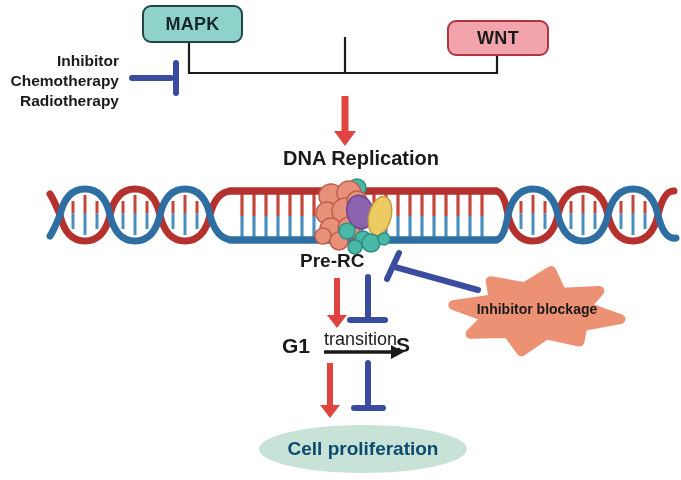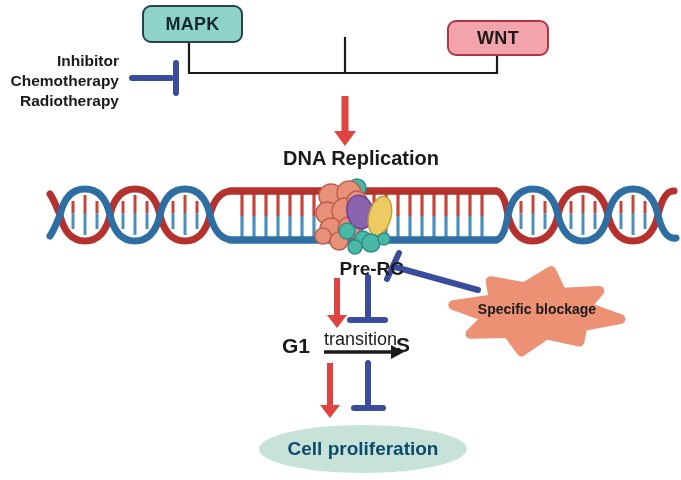--- a/index.html
+++ b/index.html
@@ -15,21 +15,21 @@
     letter-spacing:.3px;color:#1a1a1a;
   }
   #box-mapk{left:142px;top:5px;width:97px;height:34px;}
   #box-pi3k{left:297px;top:5px;width:100px;height:32px;}
   #box-wnt{left:447px;top:5px;width:98px;height:32px;}
   .inhibitor-block{
     left:4px;top:51px;width:115px;text-align:right;
     font-size:15.5px;font-weight:700;line-height:20px;
   }
   .lbl-dna{left:256px;top:147px;width:210px;text-align:center;font-size:20px;font-weight:700;}
-  .lbl-prerc{left:300px;top:250px;width:104px;text-align:right;font-size:19px;font-weight:700;margin-top:8px;}
+  .lbl-prerc{left:300px;top:250px;width:104px;text-align:left;font-size:19px;font-weight:700;}
   .lbl-g1{left:282px;top:334px;font-size:21px;font-weight:700;}
   .lbl-transition{left:324px;top:329px;width:58px;text-align:center;font-size:18px;font-weight:400;}
   .lbl-s{left:396px;top:333px;font-size:21px;font-weight:700;}
   .lbl-blockage{left:464px;top:301px;width:146px;text-align:center;font-size:14px;font-weight:700;z-index:3;}
   .ellipse{
     position:absolute;left:259px;top:425px;width:208px;height:48px;border-radius:50%;
     z-index:2;
   }
   .ellipse-label{
     position:absolute;left:259px;top:425px;width:208px;height:48px;line-height:48px;
@@ -189,18 +189,18 @@
     <div>Inhibitor</div>
     <div>Chemotherapy</div>
     <div>Radiotherapy</div>
   </div>
 
   <div class="txt lbl-dna">DNA Replication</div>
   <div class="txt lbl-prerc">Pre-RC</div>
   <div class="txt lbl-g1">G1</div>
   <div class="txt lbl-transition">transition</div>
   <div class="txt lbl-s">S</div>
-  <div class="txt lbl-blockage">Specific blockage</div>
+  <div class="txt lbl-blockage">Inhibitor blockage</div>
 
   <div class="ellipse" id="cell-ellipse" style="background: rgb(199, 227, 216);"></div>
   <div class="ellipse-label">Cell proliferation</div>
 
 </div>
 
 </body></html>

